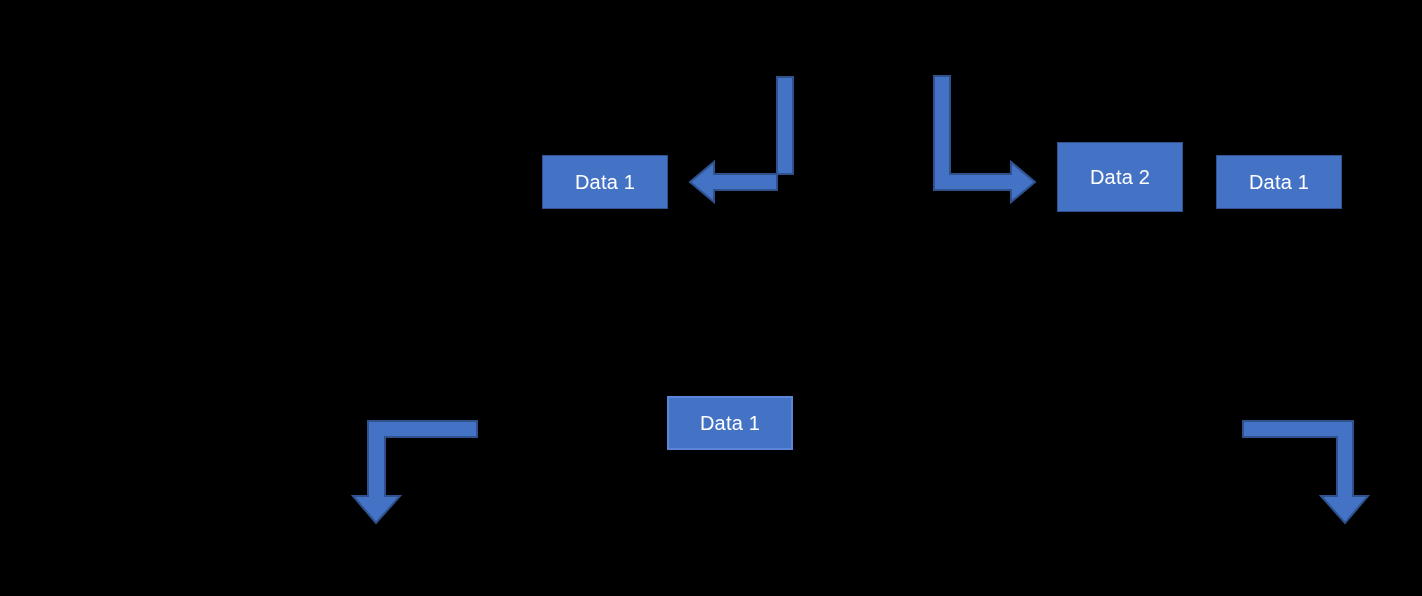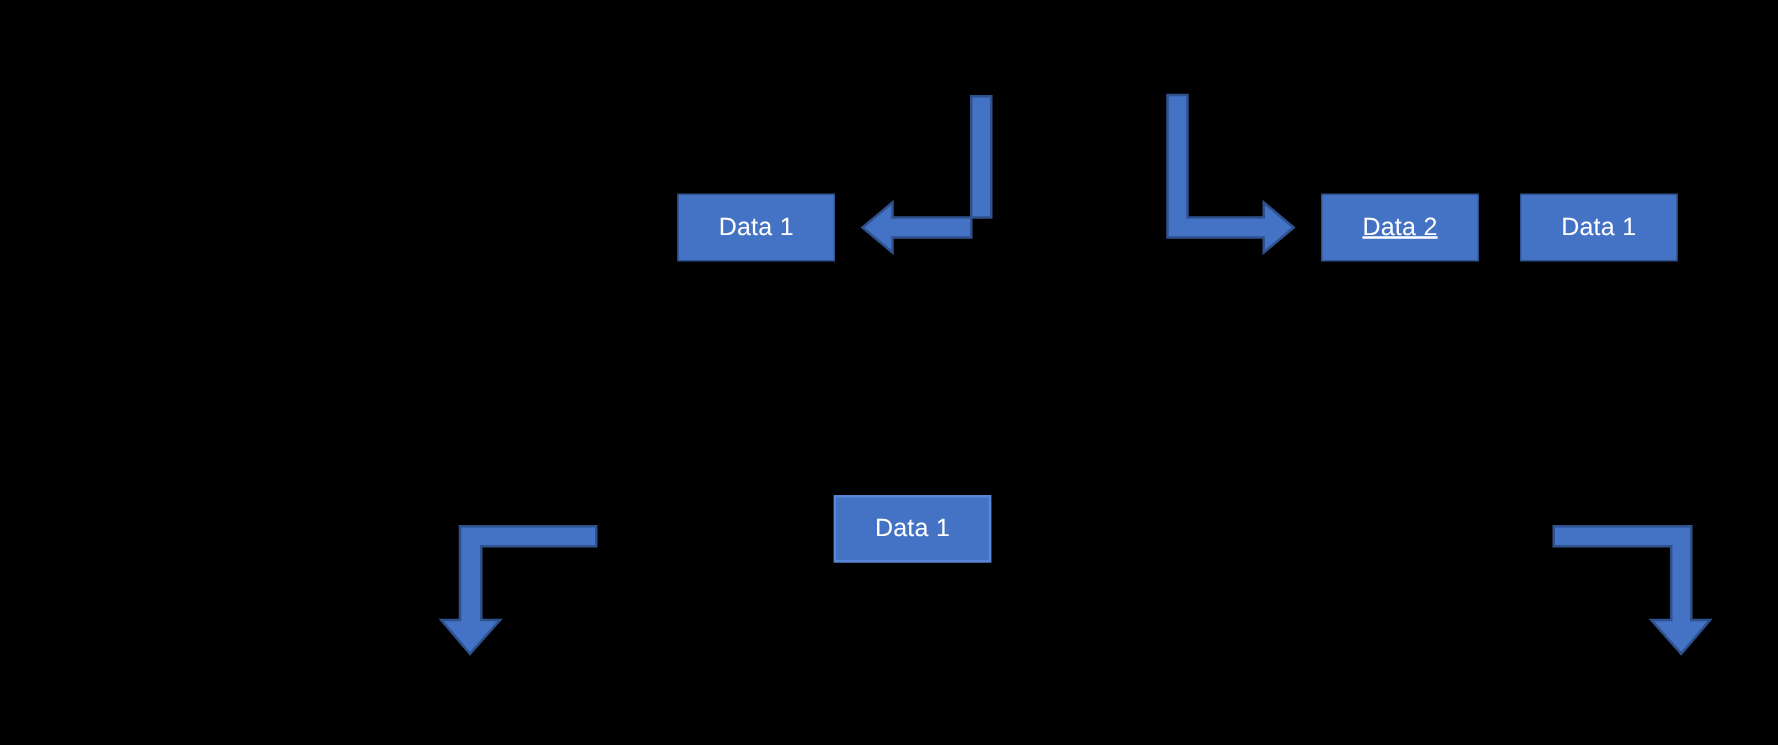--- a/index.html
+++ b/index.html
@@ -63,21 +63,21 @@
     <polygon points="477,421 477,437 385,437 385,496 400,496 376,523 353,496 368,496 368,421"></polygon>
 
     <polygon points="1243,421 1353,421 1353,496 1368,496 1345,523 1321,496 1337,496 1337,437 1243,437"></polygon>
 
   </svg>
 
   <div class="node-box" style="left:542px; top:155px; width:126px; height:54px;">
     <span>Data 1</span>
   </div>
 
-  <div class="node-box" style="left:1057px; top:155px; width:126px; height:54px;text-decoration:underline;">
+  <div class="node-box" style="left:1057px; top:142px; width:126px; height:70px;">
     <span>Data 2</span>
   </div>
 
   <div class="node-box" style="left:1216px; top:155px; width:126px; height:54px;">
     <span>Data 1</span>
   </div>
 
   <div class="node-box light-edge" style="left:667px; top:396px; width:126px; height:54px;">
     <span>Data 1</span>
   </div>

